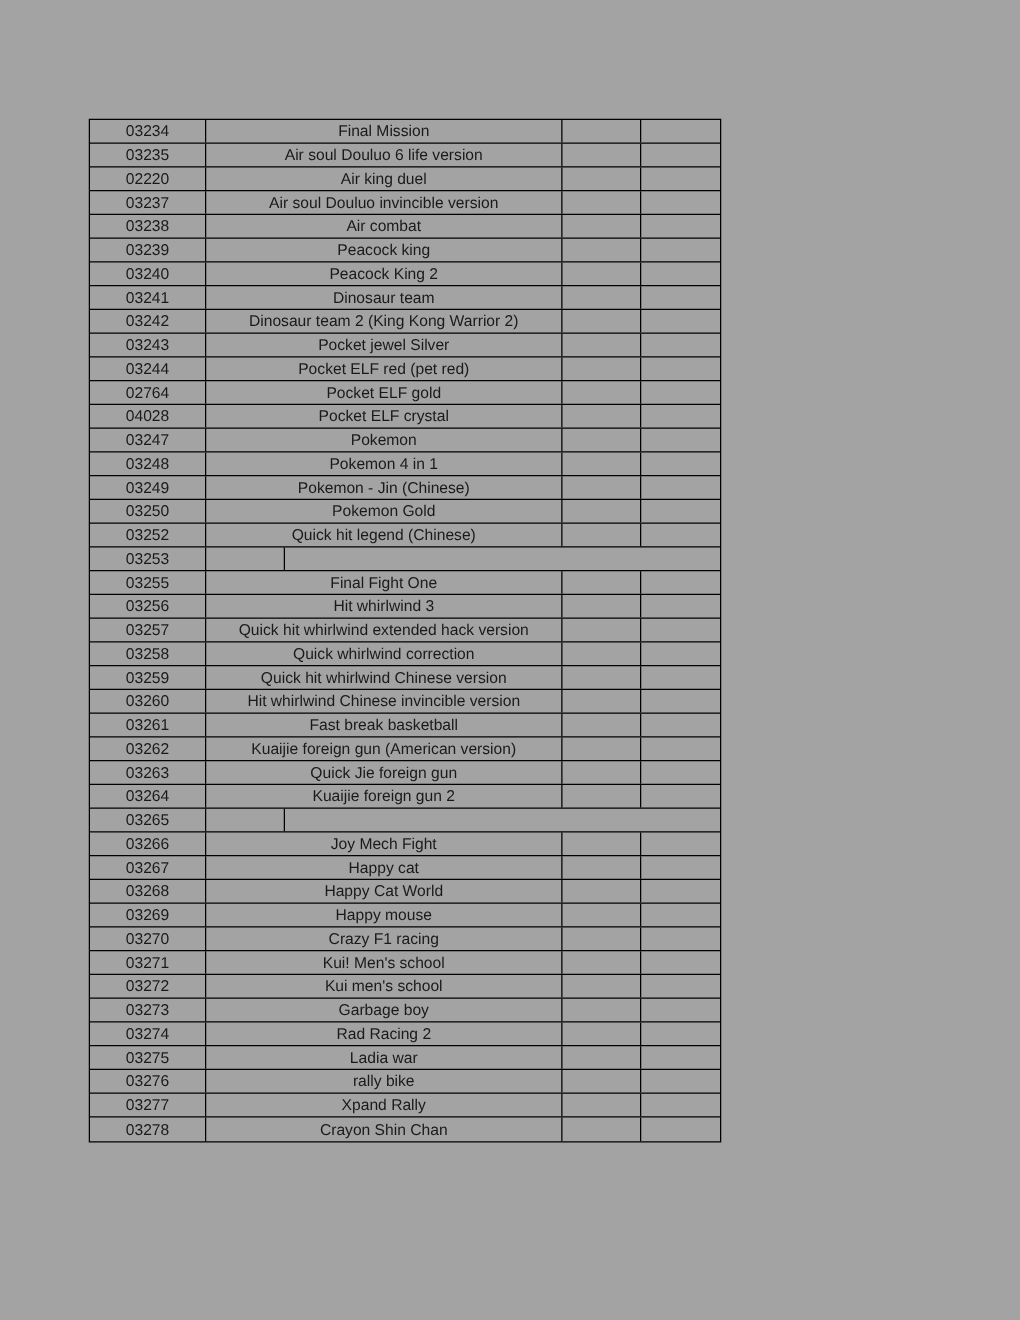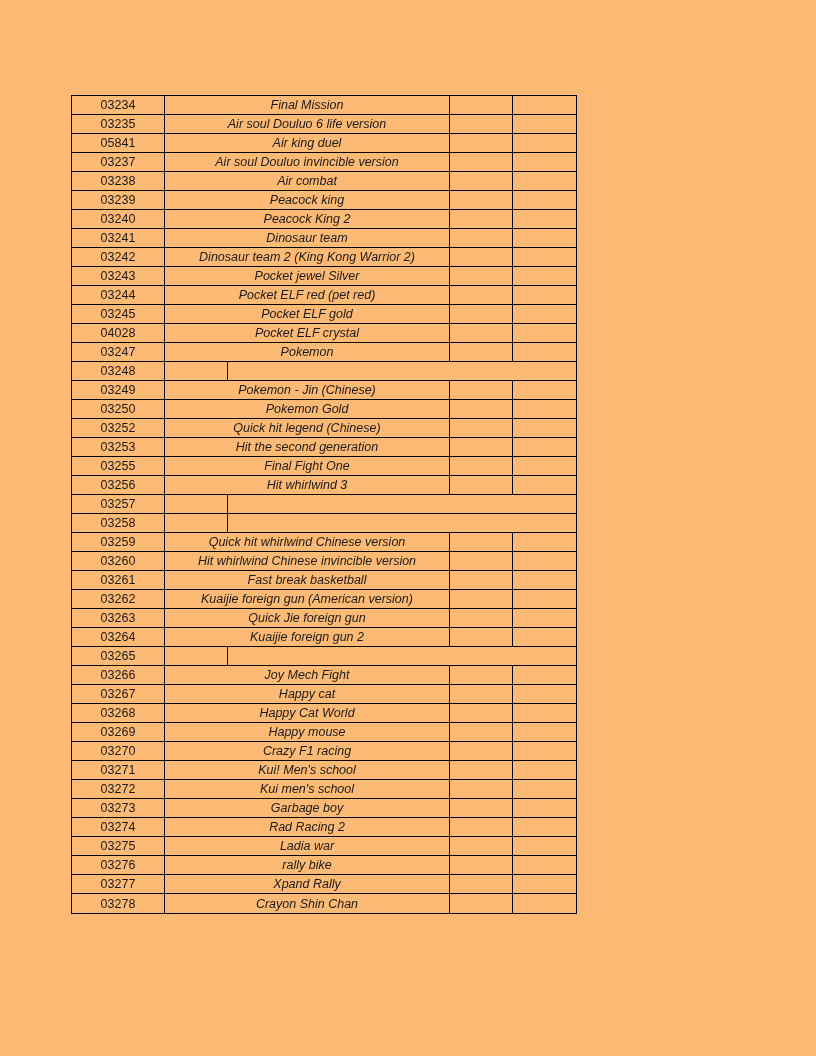--- a/index.html
+++ b/index.html
@@ -12,21 +12,21 @@
     height: 1056px;
     position: relative;
     font-family: "Liberation Sans", sans-serif;
     overflow: hidden;
   }
   .sheet {
     position: absolute;
     left: 0; top: 0;
     width: 816px;
     height: 1056px;
-    background: #fdba74;
+    background: #a3a3a3;
   }
   .game-table {
     position: absolute;
     left: 71px;
     top: 95px;
     width: 506px;
     border: 1px solid #000000;
     box-sizing: border-box;
   }
   .row {
@@ -47,21 +47,21 @@
     font-size: 12.5px;
     line-height: 18px;
     color: #1a1a1a;
     white-space: nowrap;
     overflow: hidden;
   }
   .cell:last-child {
     border-right: none;
   }
   .col-id   { width: 93px; }
-  .col-name { width: 285px; font-style: italic; }
+  .col-name { width: 285px; }
   .col-a    { width: 63px; }
   .col-b    { flex: 1; }
 </style>
 </head>
 <body>
 
 <div class="sheet">
   <div class="game-table">
 
   <div class="row">
@@ -70,21 +70,21 @@
         <div class="cell col-a"></div>
         <div class="cell col-b"></div>
       </div>
       <div class="row">
         <div class="cell col-id">03235</div>
         <div class="cell col-name">Air soul Douluo 6 life version</div>
         <div class="cell col-a"></div>
         <div class="cell col-b"></div>
       </div>
       <div class="row">
-        <div class="cell col-id">05841</div>
+        <div class="cell col-id">02220</div>
         <div class="cell col-name">Air king duel</div>
         <div class="cell col-a"></div>
         <div class="cell col-b"></div>
       </div>
       <div class="row">
         <div class="cell col-id">03237</div>
         <div class="cell col-name">Air soul Douluo invincible version</div>
         <div class="cell col-a"></div>
         <div class="cell col-b"></div>
       </div>
@@ -124,39 +124,40 @@
         <div class="cell col-a"></div>
         <div class="cell col-b"></div>
       </div>
       <div class="row">
         <div class="cell col-id">03244</div>
         <div class="cell col-name">Pocket ELF red (pet red)</div>
         <div class="cell col-a"></div>
         <div class="cell col-b"></div>
       </div>
       <div class="row">
-        <div class="cell col-id">03245</div>
+        <div class="cell col-id">02764</div>
         <div class="cell col-name">Pocket ELF gold</div>
         <div class="cell col-a"></div>
         <div class="cell col-b"></div>
       </div>
       <div class="row">
         <div class="cell col-id">04028</div>
         <div class="cell col-name">Pocket ELF crystal</div>
         <div class="cell col-a"></div>
         <div class="cell col-b"></div>
       </div>
       <div class="row">
         <div class="cell col-id">03247</div>
         <div class="cell col-name">Pokemon</div>
         <div class="cell col-a"></div>
         <div class="cell col-b"></div>
       </div>
       <div class="row">
         <div class="cell col-id">03248</div>
+        <div class="cell col-name">Pokemon 4 in 1</div>
         <div class="cell col-a"></div>
         <div class="cell col-b"></div>
       </div>
       <div class="row">
         <div class="cell col-id">03249</div>
         <div class="cell col-name">Pokemon - Jin (Chinese)</div>
         <div class="cell col-a"></div>
         <div class="cell col-b"></div>
       </div>
       <div class="row">
@@ -166,43 +167,44 @@
         <div class="cell col-b"></div>
       </div>
       <div class="row">
         <div class="cell col-id">03252</div>
         <div class="cell col-name">Quick hit legend (Chinese)</div>
         <div class="cell col-a"></div>
         <div class="cell col-b"></div>
       </div>
       <div class="row">
         <div class="cell col-id">03253</div>
-        <div class="cell col-name">Hit the second generation</div>
         <div class="cell col-a"></div>
         <div class="cell col-b"></div>
       </div>
       <div class="row">
         <div class="cell col-id">03255</div>
         <div class="cell col-name">Final Fight One</div>
         <div class="cell col-a"></div>
         <div class="cell col-b"></div>
       </div>
       <div class="row">
         <div class="cell col-id">03256</div>
         <div class="cell col-name">Hit whirlwind 3</div>
         <div class="cell col-a"></div>
         <div class="cell col-b"></div>
       </div>
       <div class="row">
         <div class="cell col-id">03257</div>
+        <div class="cell col-name">Quick hit whirlwind extended hack version</div>
         <div class="cell col-a"></div>
         <div class="cell col-b"></div>
       </div>
       <div class="row">
         <div class="cell col-id">03258</div>
+        <div class="cell col-name">Quick whirlwind correction</div>
         <div class="cell col-a"></div>
         <div class="cell col-b"></div>
       </div>
       <div class="row">
         <div class="cell col-id">03259</div>
         <div class="cell col-name">Quick hit whirlwind Chinese version</div>
         <div class="cell col-a"></div>
         <div class="cell col-b"></div>
       </div>
       <div class="row">

